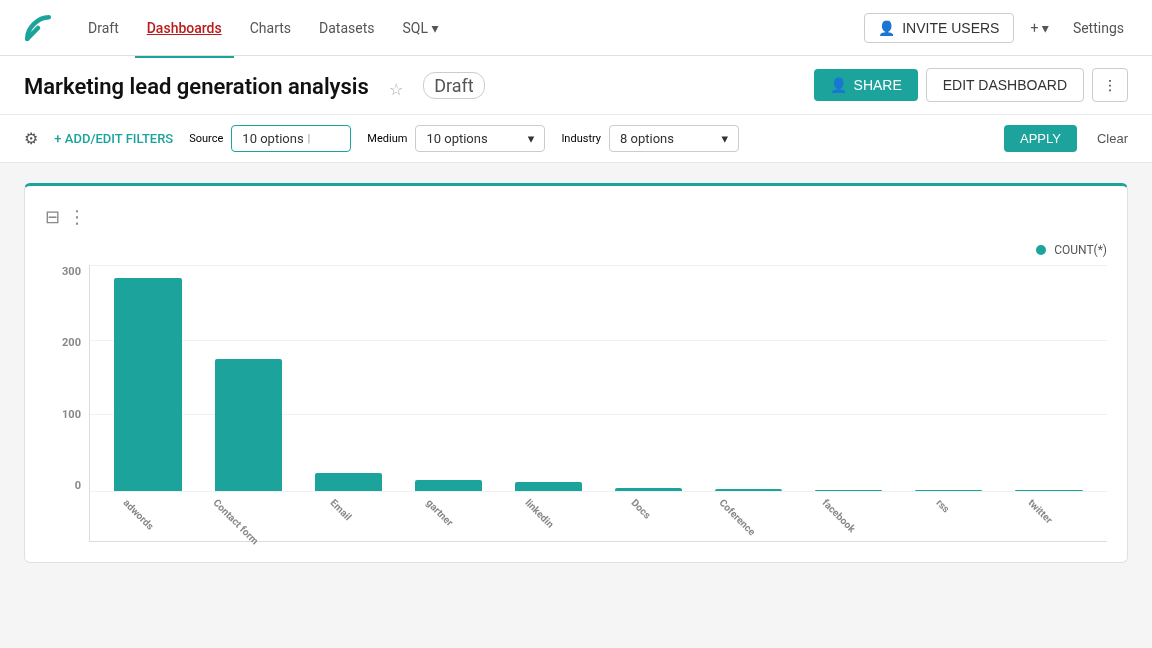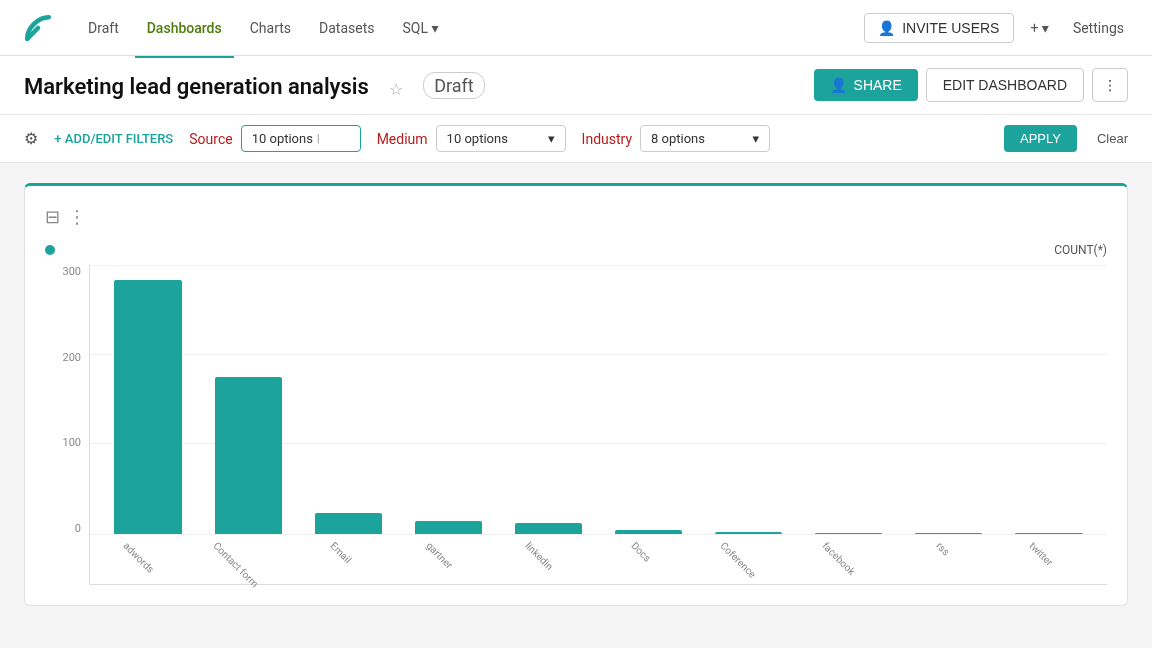--- a/index.html
+++ b/index.html
@@ -20,21 +20,21 @@
     .nav-links { display: flex; align-items: center; flex: 1; gap: 4px; }
     .nav-link {
       padding: 6px 12px;
       color: #555;
       text-decoration: none;
       border-radius: 4px;
       font-size: 14px;
       cursor: pointer;
       position: relative;
     }
-    .nav-link.active { color: #4d7c0f; font-weight: 500; }
+    .nav-link.active { color: #b91c1c; font-weight: 500; text-decoration: underline; }
     .nav-link.active::after {
       content: '';
       position: absolute;
       bottom: -16px;
       left: 0; right: 0;
       height: 2px;
       background: #1ba39c;
     }
     .nav-right { display: flex; align-items: center; gap: 8px; }
     .btn-invite {
@@ -92,21 +92,21 @@
       align-items: center;
       gap: 16px;
       border-bottom: 1px solid #e8e8e8;
     }
     .filter-settings-icon { color: #555; cursor: pointer; font-size: 16px; }
     .add-filter-btn {
       display: flex; align-items: center; gap: 4px;
       color: #1ba39c; cursor: pointer; font-size: 13px; font-weight: 500;
     }
     .filter-group { display: flex; align-items: center; gap: 8px; }
-    .filter-label { font-size: 14px; color: #b91c1c; }
+    .filter-label { font-size: 11px; color: #000000; }
     .filter-select {
       border: 1px solid #1ba39c;
       border-radius: 4px; padding: 5px 10px;
       font-size: 13px; color: #333; background: #fff;
       min-width: 120px; cursor: text;
       display: flex; align-items: center; gap: 4px;
     }
     .filter-select-dropdown {
       border: 1px solid #ccc;
       border-radius: 4px; padding: 5px 10px;
@@ -137,31 +137,32 @@
       display: flex; align-items: center; justify-content: space-between;
       margin-bottom: 16px;
     }
     .chart-title { font-size: 15px; font-weight: 600; color: #222; }
     .chart-card-actions { display: flex; align-items: center; gap: 8px; }
     .chart-icon-btn { color: #888; cursor: pointer; font-size: 18px; }
 
     
     .chart-legend {
       display: flex; align-items: center; gap: 8px;
-      justify-content: space-between;
+      justify-content: flex-end;
       margin-bottom: 8px;
     }
     .legend-dot { width: 10px; height: 10px; border-radius: 50%; background: #1ba39c; }
     .legend-label { font-size: 12px; color: #555; }
 
     
     .bar-chart-wrapper {
       position: relative;
-      height: 320px;
-      display: flex;
+      height: 277px;
+      display: flex;
+      font-weight: bold;
     }
     .y-axis {
       display: flex;
       flex-direction: column;
       justify-content: space-between;
       padding-bottom: 50px;
       margin-right: 8px;
       min-width: 36px;
       text-align: right;
     }

